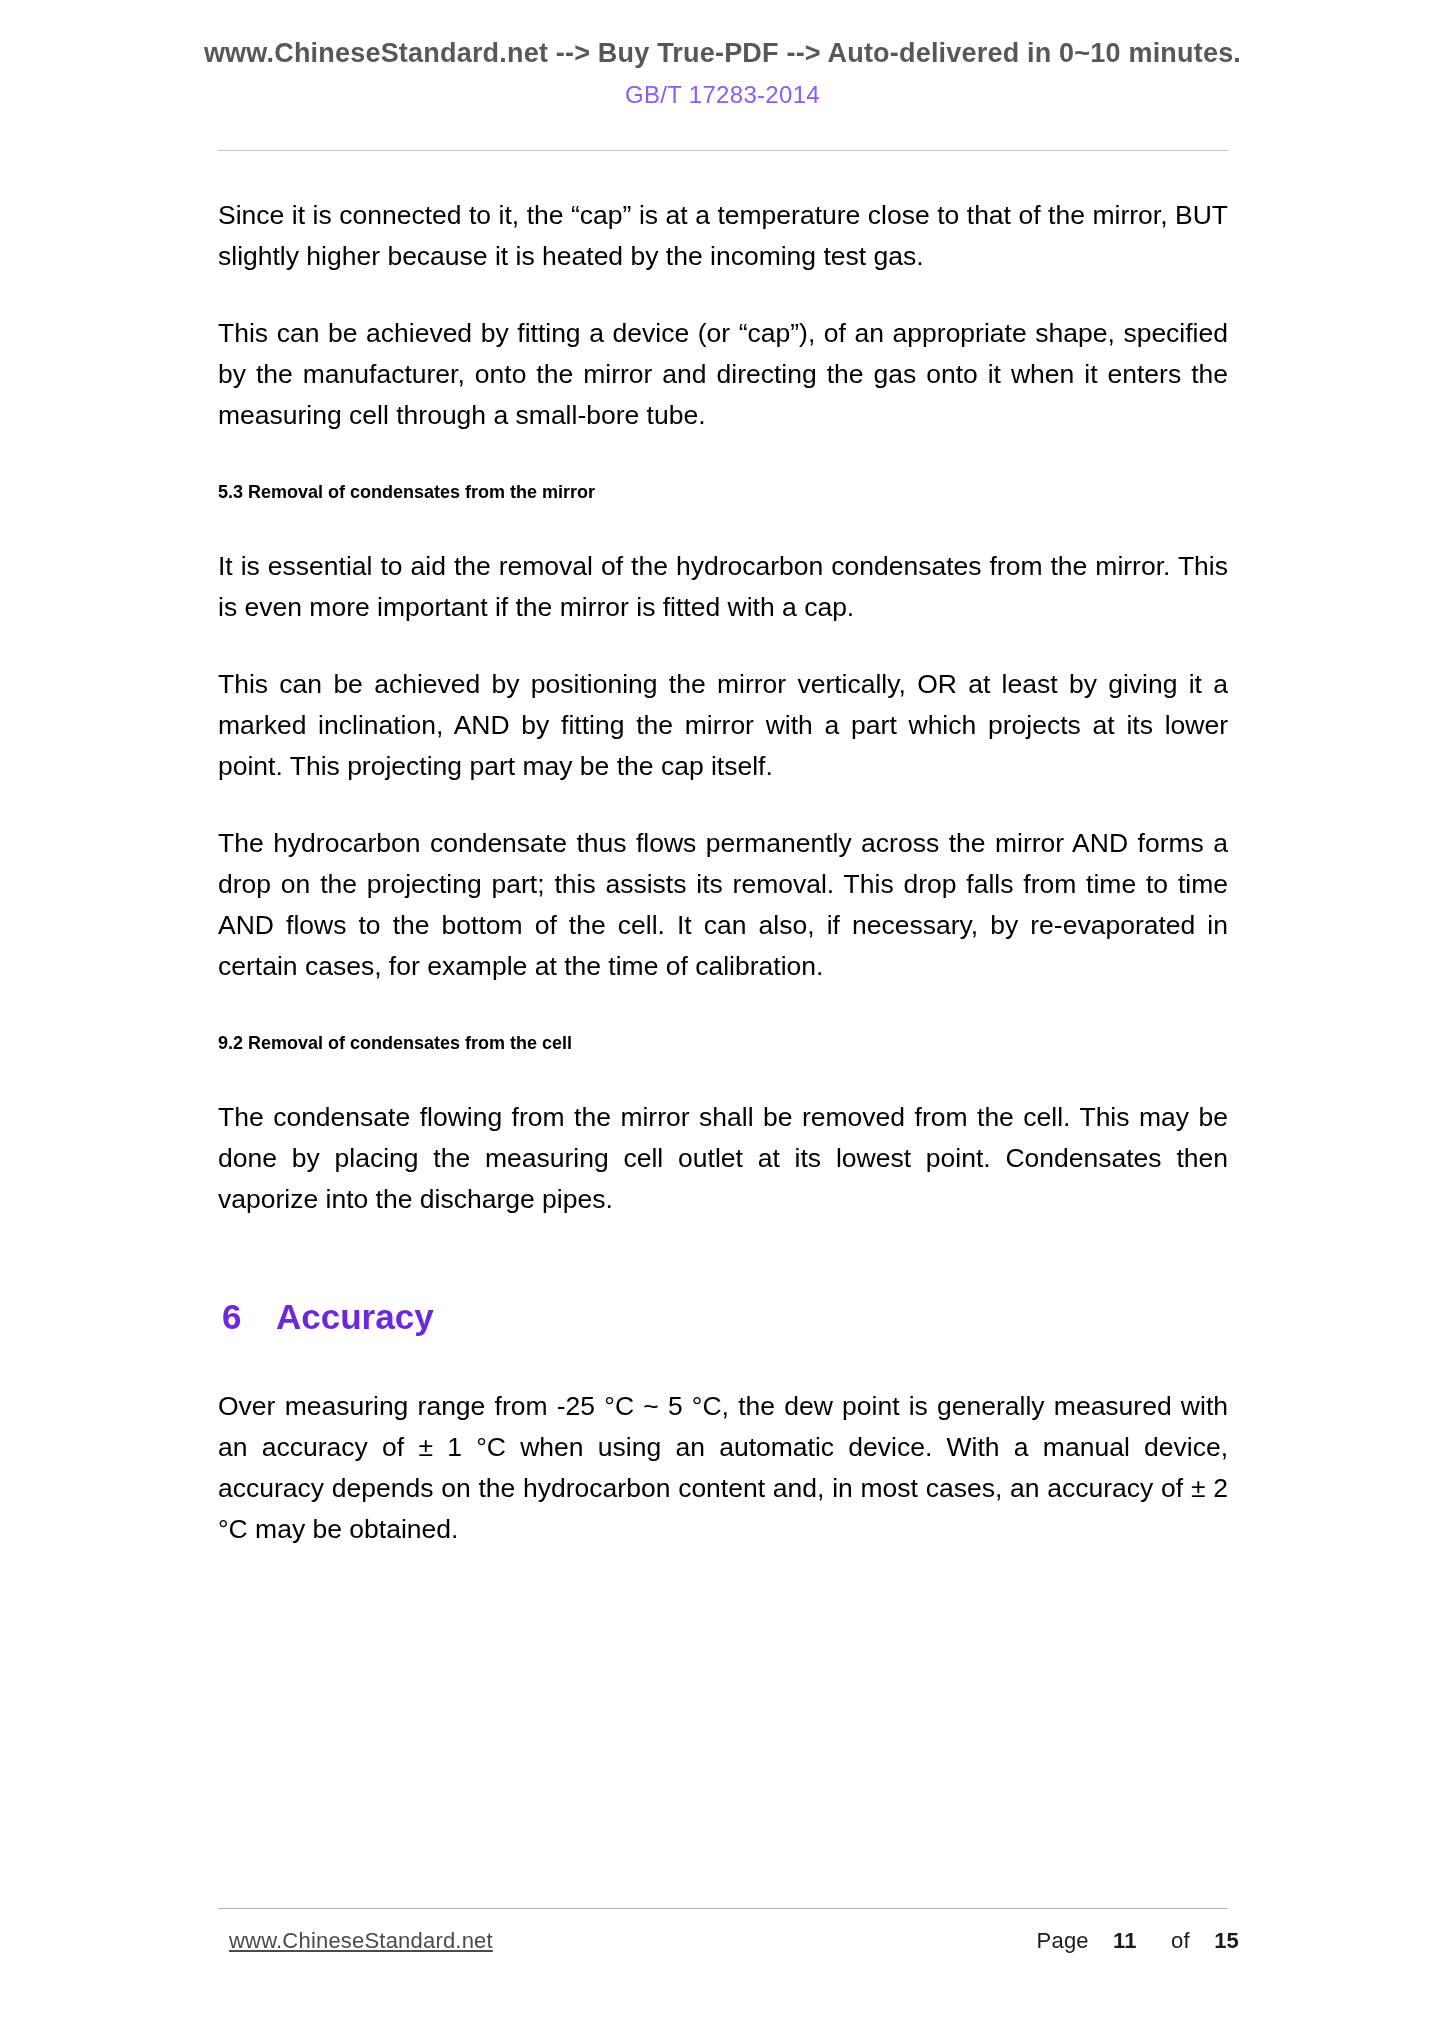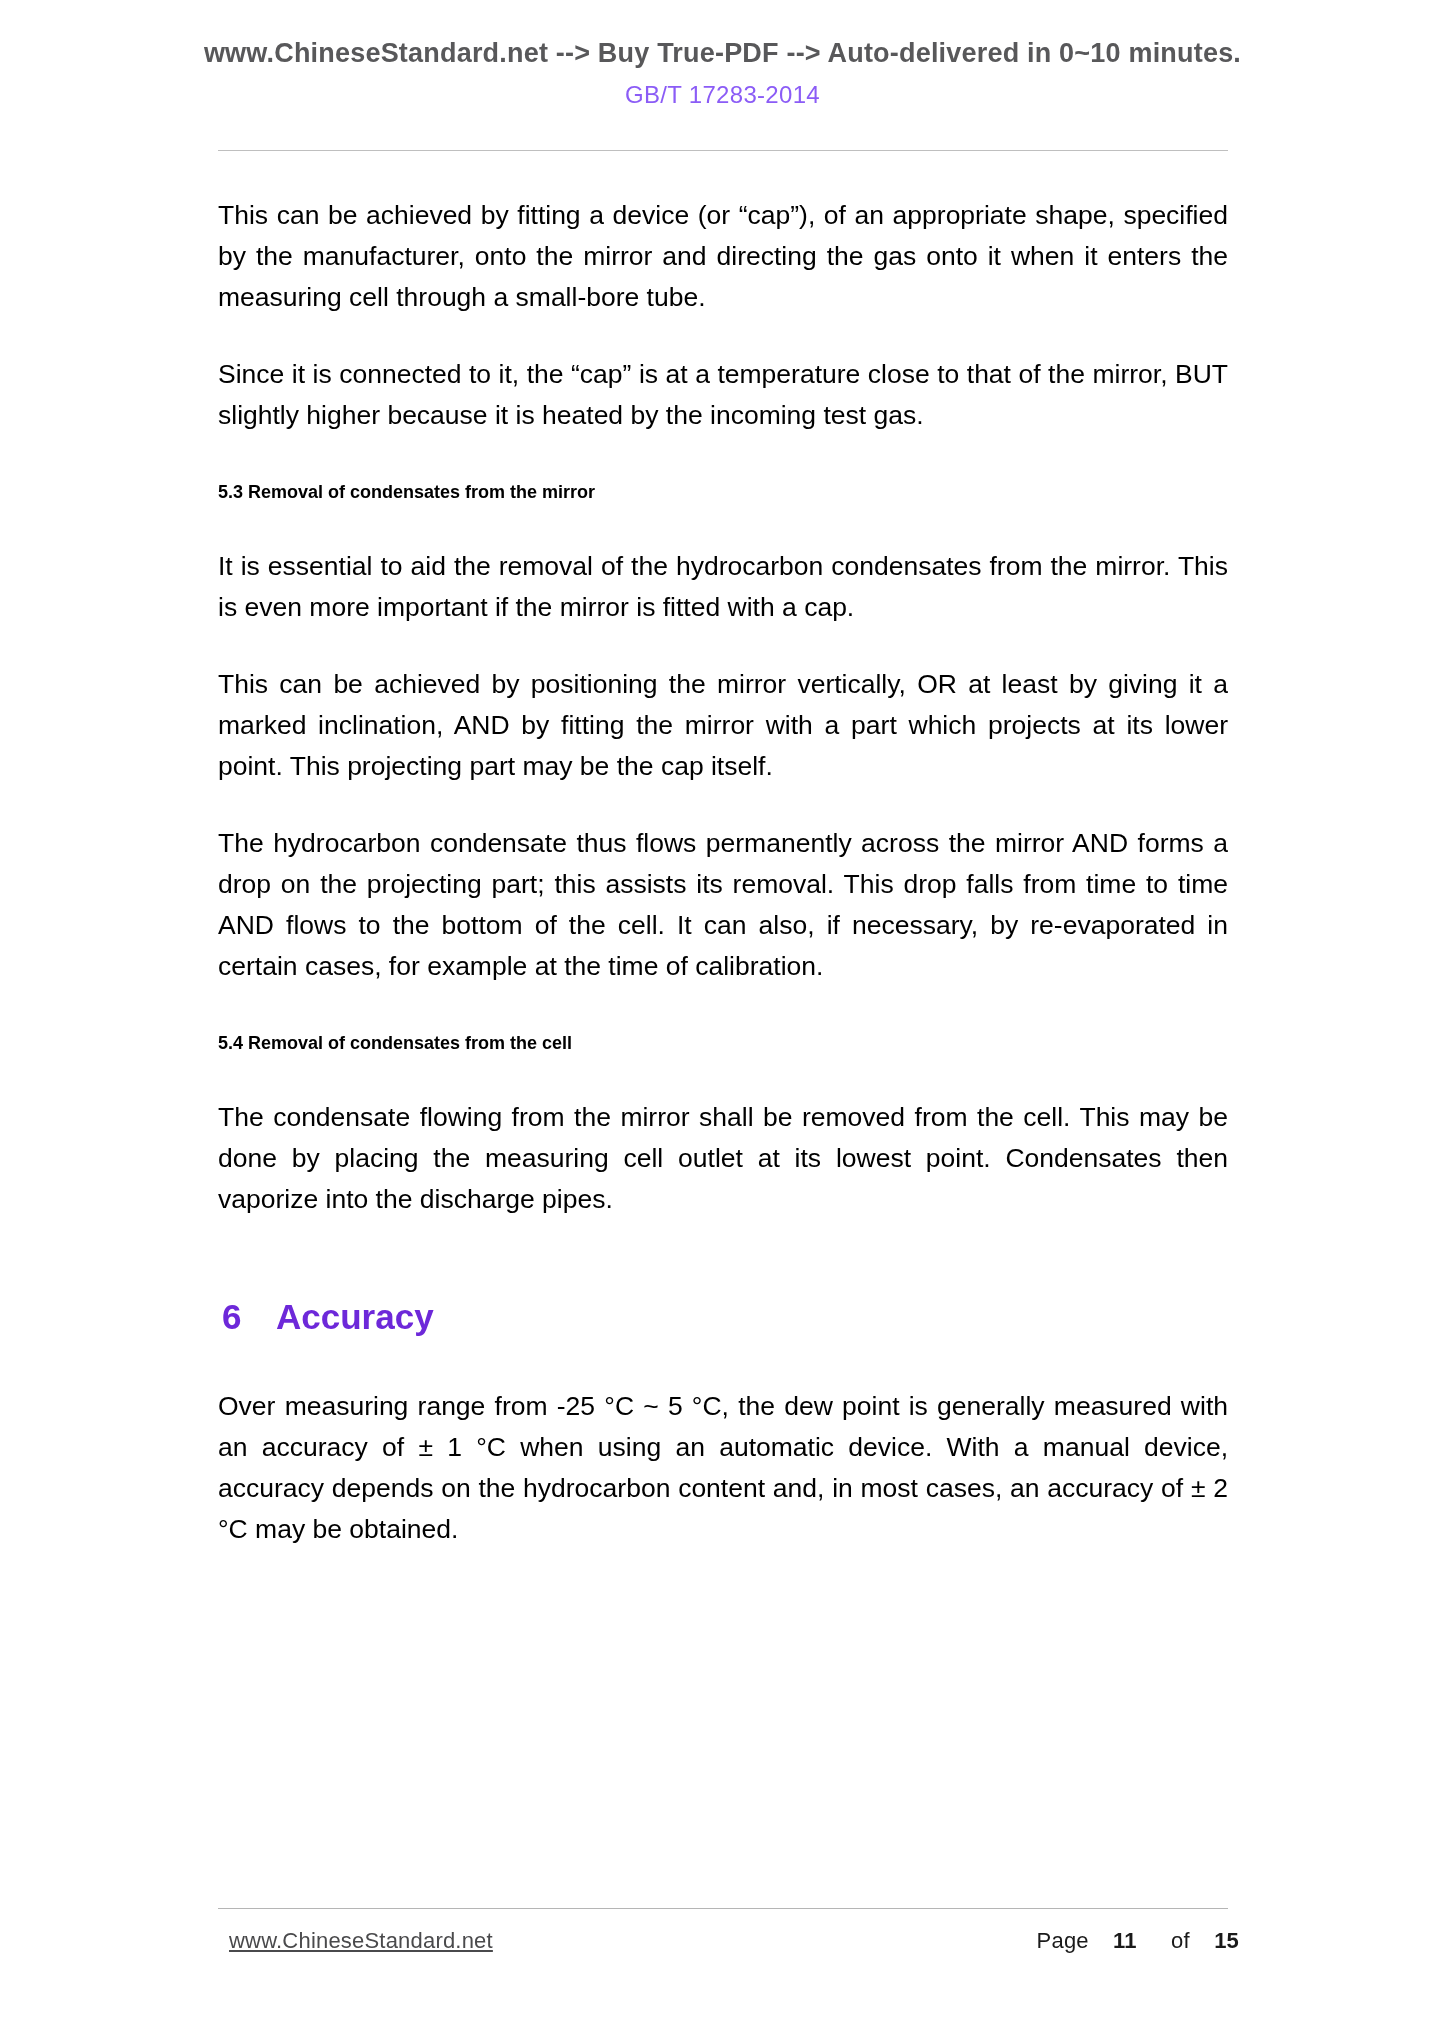--- a/index.html
+++ b/index.html
@@ -129,33 +129,33 @@
 
   <div class="wm-header">
     <div class="wm-line1">www.ChineseStandard.net --&gt; Buy True-PDF --&gt; Auto-delivered in 0~10 minutes.</div>
     <div class="wm-line2">GB/T 17283-2014</div>
   </div>
 
   <div class="header-rule"></div>
 
   <div class="content">
 
+    <p class="body-text">Since it is connected to it, the “cap” is at a temperature close to that of the mirror, BUT slightly higher because it is heated by the incoming test gas.</p>
+
     <p class="body-text">This can be achieved by fitting a device (or “cap”), of an appropriate shape, specified by the manufacturer, onto the mirror and directing the gas onto it when it enters the measuring cell through a small-bore tube.</p>
-
-    <p class="body-text">Since it is connected to it, the “cap” is at a temperature close to that of the mirror, BUT slightly higher because it is heated by the incoming test gas.</p>
 
     <h3 class="sub-heading">5.3 Removal of condensates from the mirror</h3>
 
     <p class="body-text">It is essential to aid the removal of the hydrocarbon condensates from the mirror. This is even more important if the mirror is fitted with a cap.</p>
 
     <p class="body-text">This can be achieved by positioning the mirror vertically, OR at least by giving it a marked inclination, AND by fitting the mirror with a part which projects at its lower point. This projecting part may be the cap itself.</p>
 
     <p class="body-text">The hydrocarbon condensate thus flows permanently across the mirror AND forms a drop on the projecting part; this assists its removal. This drop falls from time to time AND flows to the bottom of the cell. It can also, if necessary, by re-evaporated in certain cases, for example at the time of calibration.</p>
 
-    <h3 class="sub-heading">5.4 Removal of condensates from the cell</h3>
+    <h3 class="sub-heading">9.2 Removal of condensates from the cell</h3>
 
     <p class="body-text">The condensate flowing from the mirror shall be removed from the cell. This may be done by placing the measuring cell outlet at its lowest point. Condensates then vaporize into the discharge pipes.</p>
 
     <h2 class="sec-heading">
       <span class="sec-num">6</span><span>Accuracy</span>
     </h2>
 
     <p class="body-text">Over measuring range from -25 °C ~ 5 °C, the dew point is generally measured with an accuracy of ± 1 °C when using an automatic device. With a manual device, accuracy depends on the hydrocarbon content and, in most cases, an accuracy of ± 2 °C may be obtained.</p>
 
   </div>

